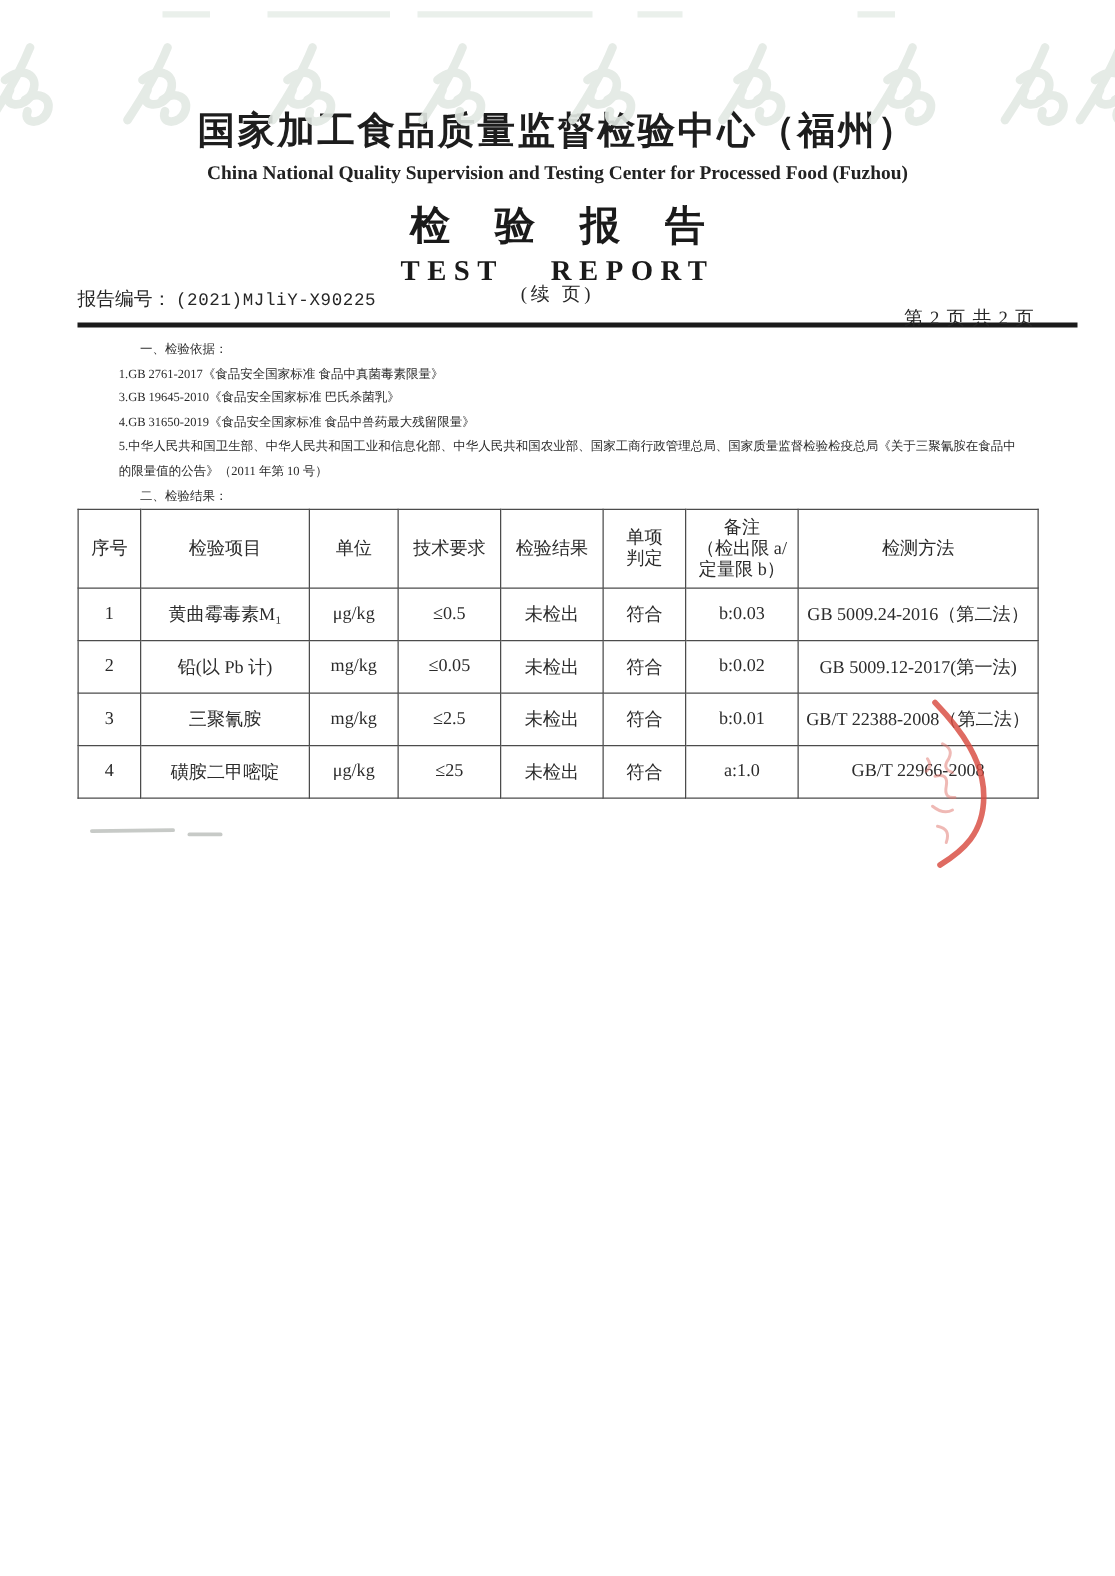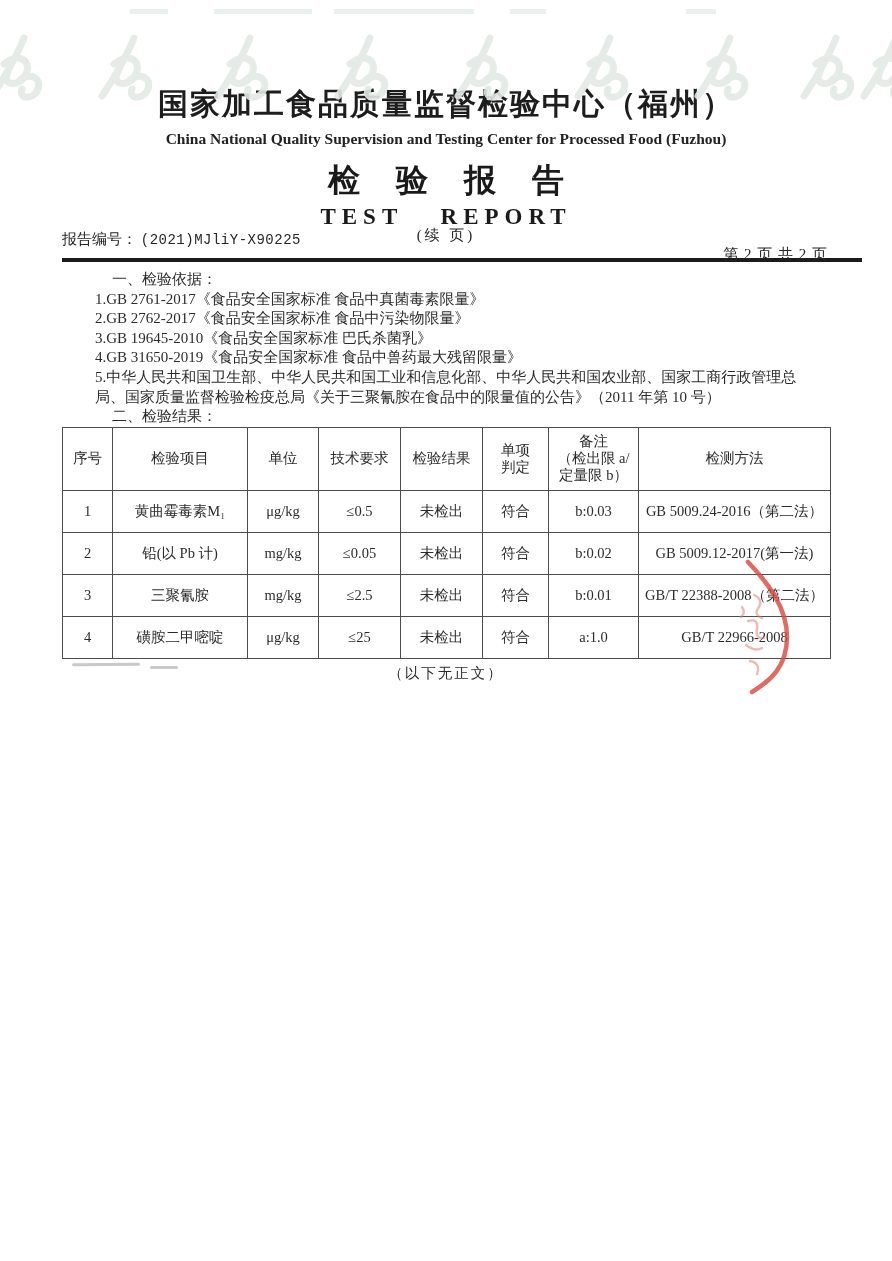--- a/index.html
+++ b/index.html
@@ -20,21 +20,21 @@
   .title-cn{margin-top:11px;font-size:32px;font-weight:bold;letter-spacing:36px;padding-left:36px;color:#1a1a1a;}
   .title-en{margin-top:1px;font-size:23px;font-weight:bold;letter-spacing:6px;word-spacing:26px;color:#1a1a1a;}
   
   .meta{position:relative;height:22px;margin:0 62px;font-size:15px;}
   .meta .left{position:absolute;left:0;top:0;}
   .meta .left .num{font-family:"Liberation Mono","DejaVu Sans Mono",monospace;font-size:14px;letter-spacing:.5px;}
   .meta .center{position:absolute;left:50%;transform:translateX(-50%);top:-4px;letter-spacing:3px;}
   .meta .right{position:absolute;right:2px;top:15px;letter-spacing:1px;}
   .rule{height:4px;background:#1b1b1b;margin:6px 30px 0 62px;}
   
-  .basis{margin:8px 62px 0 95px;width:718px;font-size:15px;line-height:19.6px;color:#2b2b2b;}
+  .basis{margin:8px 62px 0 95px;width:718px;font-size:10px;line-height:19.6px;color:#2b2b2b;}
   .basis .heading{padding-left:17px;}
   
   table.results{
     border-collapse:collapse;table-layout:fixed;
     margin-left:62px;width:768px;
     font-size:14.5px;color:#2b2b2b;
   }
   table.results th, table.results td{
     border:1.6px solid #4c4c4c;
     text-align:center;vertical-align:middle;
@@ -100,21 +100,20 @@
     </span>
     <span class="center">(续 页)</span>
     <span class="right">第 2 页  共 2 页</span>
   </div>
 
   <div class="rule"></div>
 
   <div class="basis">
     <div class="heading">一、检验依据：</div>
     <div>1.GB 2761-2017《食品安全国家标准 食品中真菌毒素限量》</div>
-    <div>2.GB 2762-2017《食品安全国家标准 食品中污染物限量》</div>
     <div>3.GB 19645-2010《食品安全国家标准 巴氏杀菌乳》</div>
     <div>4.GB 31650-2019《食品安全国家标准 食品中兽药最大残留限量》</div>
     <div>5.中华人民共和国卫生部、中华人民共和国工业和信息化部、中华人民共和国农业部、国家工商行政管理总局、国家质量监督检验检疫总局《关于三聚氰胺在食品中的限量值的公告》（2011 年第 10 号）</div>
     <div class="heading">二、检验结果：</div>
   </div>
 
   <table class="results">
     <colgroup>
       <col style="width:50px">
         <col style="width:135px">
@@ -177,21 +176,20 @@
         <td>μg/kg</td>
         <td>≤25</td>
         <td>未检出</td>
         <td>符合</td>
         <td>a:1.0</td>
         <td class="method">GB/T 22966-2008</td>
       </tr>
     </tbody>
   </table>
 
-  <div class="no-more">（以下无正文）</div>
 
   <svg class="stamp" width="150" height="190" viewBox="0 0 150 190" aria-hidden="true">
     <path d="M58,17 C80,40 97,64 97,92 C97,122 80,136 62,147" fill="none" stroke="#d84b40" stroke-width="4.5" stroke-linecap="round" opacity="0.82"></path>
     <g fill="none" stroke="#e0766e" stroke-width="2.4" stroke-linecap="round" opacity="0.5">
       <path d="M64,50 q9,4 5,12 q-6,8 3,11"></path>
       <path d="M58,76 q11,-3 9,8 q-2,10 7,9"></path>
       <path d="M56,100 q9,7 16,3"></path>
       <path d="M60,116 q11,2 7,13"></path>
       <path d="M52,62 q4,6 -1,10"></path>
     </g>

